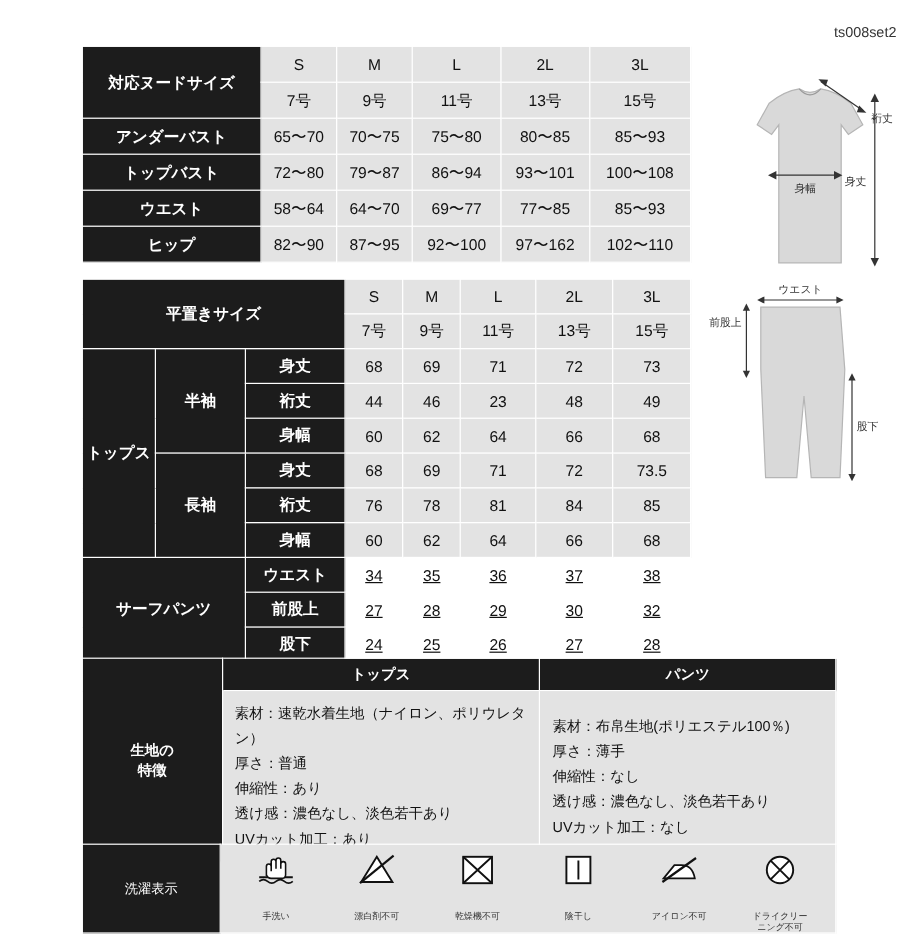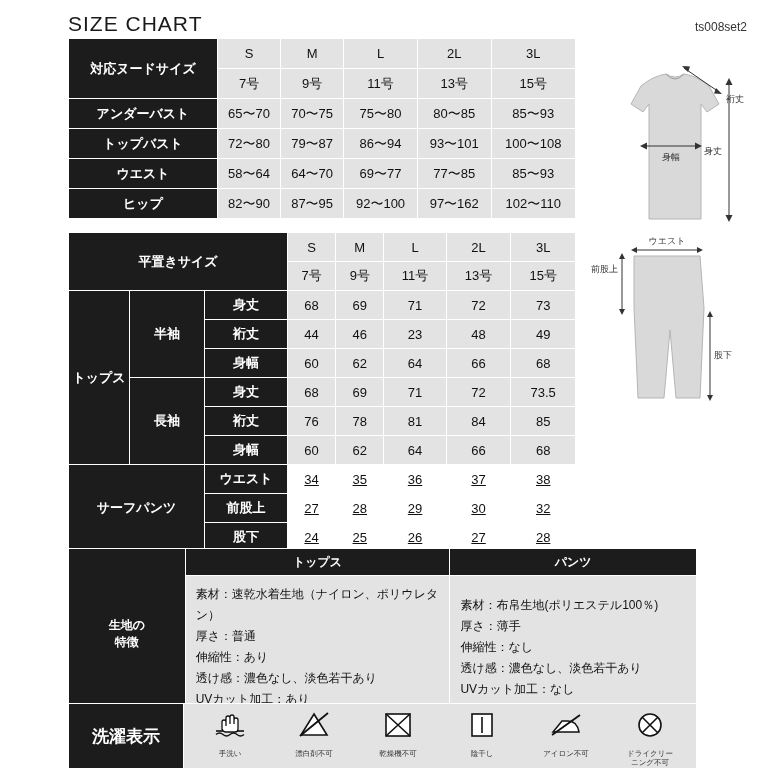--- a/index.html
+++ b/index.html
@@ -59,37 +59,36 @@
   
   #t3{position:absolute;left:68px;top:548px;width:629px;}
   #t3 td{border:1px solid #ffffff;font-size:12px;vertical-align:middle;}
   #t3 .hdr{background:#1c1c1c;color:#fff;font-weight:bold;text-align:center;height:24px;}
   #t3 .side{background:#1c1c1c;color:#fff;font-weight:bold;text-align:center;width:112px;}
   #t3 .body{background:#e3e3e3;color:#111;padding:8px 10px;line-height:1.75;text-align:left;}
 
   
   #t4{position:absolute;left:68px;top:703px;width:629px;}
   #t4 td{border:1px solid #ffffff;}
-  #t4 .side{background:#1c1c1c;color:#fff;font-weight:bold;text-align:center;width:112px;font-size:17px;height:62px;}
+  #t4 .side{background:#1c1c1c;color:#fff;font-weight:normal;text-align:center;width:112px;font-size:11px;height:62px;}
   #t4 .icons{background:#e3e3e3;height:62px;padding:0;}
   .iconrow{display:flex;align-items:flex-start;justify-content:center;gap:20px;padding-top:4px;}
   .iconcell{width:64px;text-align:center;}
-  .iconcell .cap{font-size:7.5px;color:#333;margin-top:8px;line-height:1.15;display:block;}
+  .iconcell .cap{font-size:7.5px;color:#333;margin-top:18px;line-height:1.15;display:block;}
   .glyph{height:34px;display:flex;align-items:center;justify-content:center;}
 
   
   .figs{position:absolute;left:586px;top:46px;width:176px;height:440px;}
   .figcap{font-size:9px;fill:#333;}
 </style>
 </head>
 <body>
 
 <div class="page">
 
-  <div class="title">SIZE CHART</div>
   <div class="code">ts008set2</div>
 
   <table class="tbl" id="t1">
     <tbody>
         <tr>
       <td class="dark lbl" rowspan="2">対応ヌードサイズ</td>
       <td class="gray">S</td>
       <td class="gray">M</td>
       <td class="gray">L</td>
       <td class="gray">2L</td>

